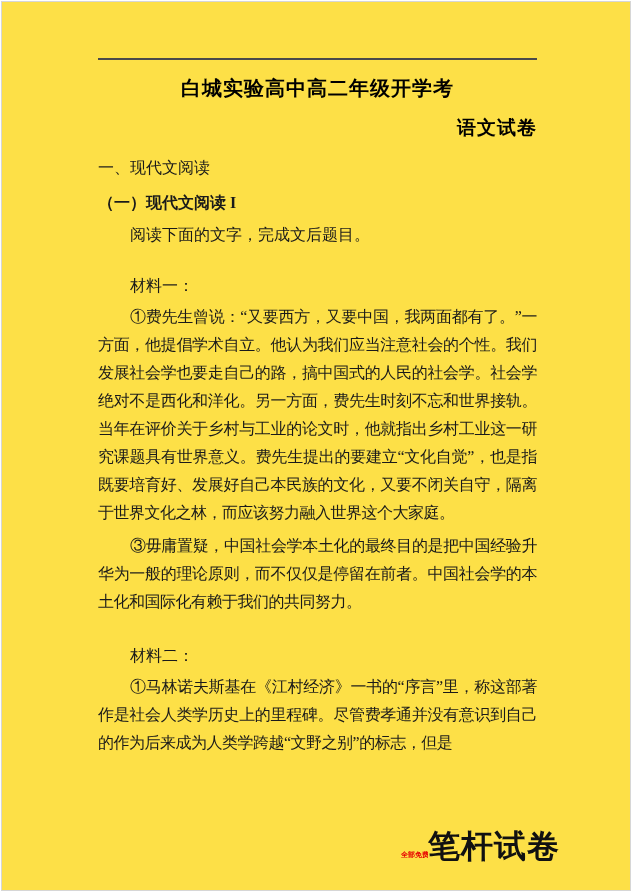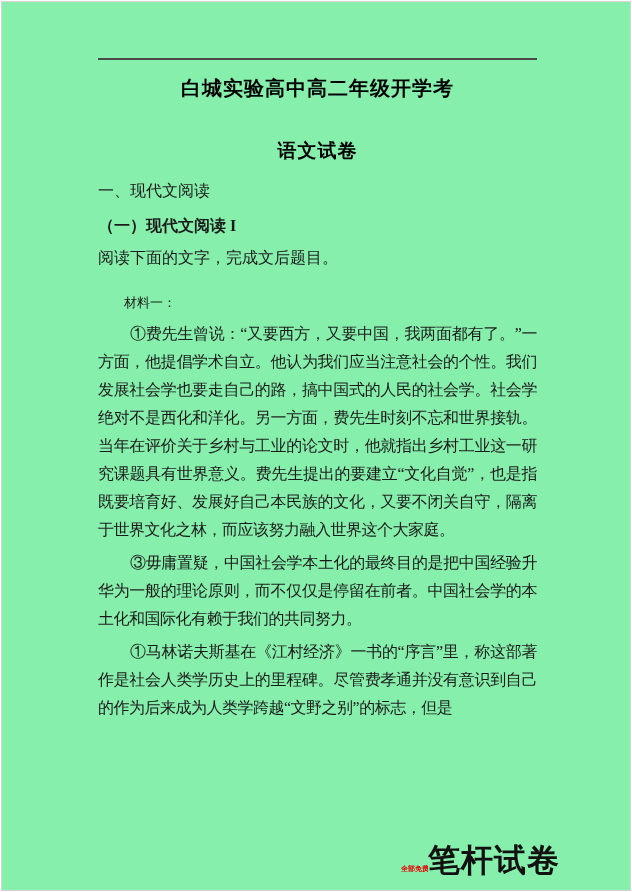--- a/index.html
+++ b/index.html
@@ -7,21 +7,21 @@
     padding: 0;
     background: #ffffff;
     width: 632px;
     height: 892px;
   }
   .page {
     box-sizing: border-box;
     width: 630px;
     height: 890px;
     margin: 1px;
-    background: #86efac;
+    background: #fde047;
     border: 1px solid #d6d6d6;
     position: relative;
     overflow: hidden;
     font-family: "Liberation Serif", "DejaVu Serif", serif;
     color: #1a1a1a;
   }
   .content {
     margin: 0 93px 0 96px;
   }
   .rule {
@@ -32,60 +32,60 @@
   .title {
     margin-top: 15px;
     font-size: 20px;
     line-height: 26px;
     font-weight: bold;
     text-align: center;
     color: #000000;
     letter-spacing: 1px;
   }
   .subtitle {
-    margin-top: 37px;
+    margin-top: 14px;
     font-size: 19px;
     line-height: 26px;
     font-weight: bold;
-    text-align: center;
+    text-align: right;
     color: #000000;
     letter-spacing: 1px;
   }
   .h-line {
     font-size: 16px;
     line-height: 22px;
   }
   .sec1   { margin-top: 16px; }
   .sub1   { margin-top: 13px; font-weight: bold; }
-  .instr  { margin-top: 10px; }
+  .instr  { margin-top: 10px; margin-left: 32px; }
   .mat-label {
-    margin-top: 22px;
+    margin-top: 28px;
     text-indent: 2em;
-    font-size: 13px;
+    font-size: 16px;
     line-height: 24px;
   }
   .para {
     font-size: 16px;
     line-height: 28px;
     letter-spacing: -0.5px;
     text-align: justify;
     text-indent: 2em;
     margin-top: 5px;
     color: #1a1a1a;
   }
   .source {
     margin-top: 4px;
     text-indent: 2em;
     font-size: 12px;
     line-height: 24px;
   }
   .watermark {
     position: absolute;
     right: 70px;
-    bottom: 13px;
+    bottom: 27px;
     text-align: left;
   }
   .wm-top {
     display: flex;
     align-items: flex-end;
   }
   .wm-free {
     color: #e60000;
     font-size: 7px;
     font-weight: bold;
@@ -134,20 +134,21 @@
     <div class="h-line instr">阅读下面的文字，完成文后题目。</div>
 
     <div class="mat-label">材料一：</div>
 
     <div class="para">①费先生曾说：“又要西方，又要中国，我两面都有了。”一方面，他提倡学术自立。他认为我们应当注意社会的个性。我们发展社会学也要走自己的路，搞中国式的人民的社会学。社会学绝对不是西化和洋化。另一方面，费先生时刻不忘和世界接轨。当年在评价关于乡村与工业的论文时，他就指出乡村工业这一研究课题具有世界意义。费先生提出的要建立“文化自觉”，也是指既要培育好、发展好自己本民族的文化，又要不闭关自守，隔离于世界文化之林，而应该努力融入世界这个大家庭。</div>
 
 
     <div class="para">③毋庸置疑，中国社会学本土化的最终目的是把中国经验升华为一般的理论原则，而不仅仅是停留在前者。中国社会学的本土化和国际化有赖于我们的共同努力。</div>
 
 
+    <div class="mat-label">材料二：</div>
 
     <div class="para">①马林诺夫斯基在《江村经济》一书的“序言”里，称这部著作是社会人类学历史上的里程碑。尽管费孝通并没有意识到自己的作为后来成为人类学跨越“文野之别”的标志，但是</div>
 
   </div>
 
   <div class="watermark">
     <div class="wm-top">
       <span class="wm-free">全部免费</span>
       <span class="wm-brand">笔杆试卷</span>
     </div>

